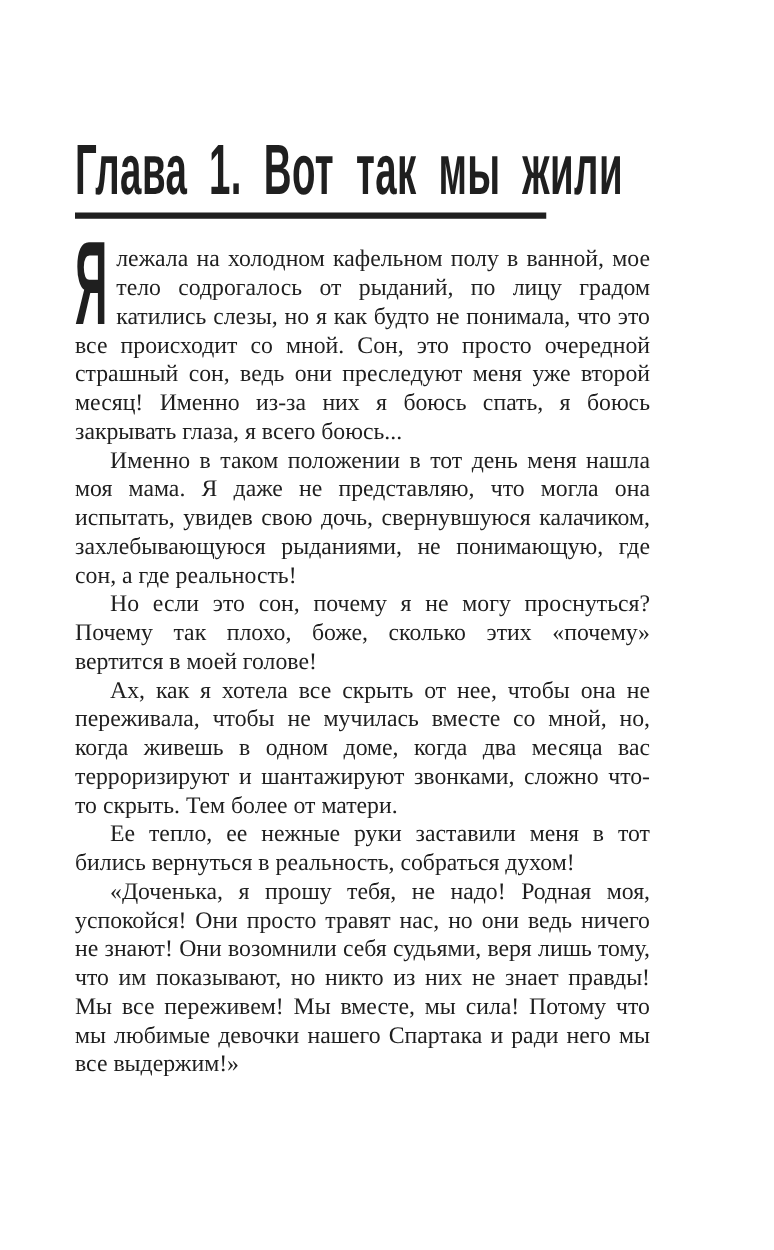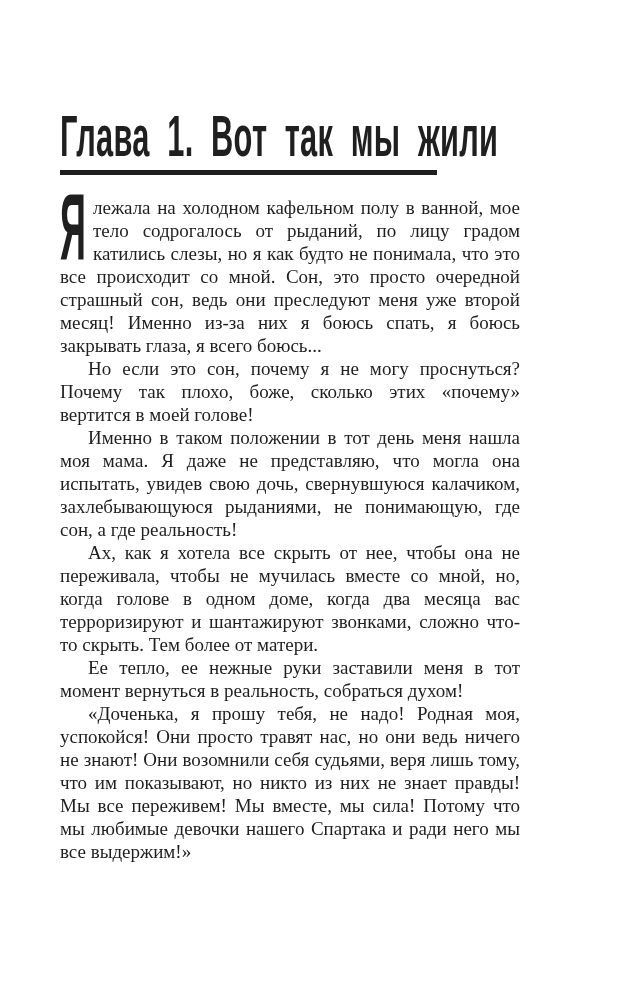--- a/index.html
+++ b/index.html
@@ -99,20 +99,20 @@
     </h1>
     <div class="title-underline"></div>
   </div>
 
   <div class="text-block">
     <p class="opening">
       <span class="dropcap">
         <span class="glyph">Я</span>
       </span><span>лежала на холодном кафельном полу в ванной, мое тело содрогалось от рыданий, по лицу градом катились слезы, но я как будто не понимала, что это все происходит со мной. Сон, это просто очередной страшный сон, ведь они преследуют меня уже второй месяц! Именно из-за них я боюсь спать, я боюсь закрывать глаза, я всего боюсь...</span>
     </p>
+    <p>Именно в таком положении в тот день меня нашла моя мама. Я даже не представляю, что могла она испытать, увидев свою дочь, свернувшуюся калачиком, захлебывающуюся рыданиями, не понимающую, где сон, а где реальность!</p>
     <p>Но если это сон, почему я не могу проснуться? Почему так плохо, боже, сколько этих «почему» вертится в моей голове!</p>
-    <p>Именно в таком положении в тот день меня нашла моя мама. Я даже не представляю, что могла она испытать, увидев свою дочь, свернувшуюся калачиком, захлебывающуюся рыданиями, не понимающую, где сон, а где реальность!</p>
-    <p>Ах, как я хотела все скрыть от нее, чтобы она не переживала, чтобы не мучилась вместе со мной, но, когда голове в одном доме, когда два месяца вас терроризируют и шантажируют звонками, сложно что-то скрыть. Тем более от матери.</p>
-    <p>Ее тепло, ее нежные руки заставили меня в тот момент вернуться в реальность, собраться духом!</p>
+    <p>Ах, как я хотела все скрыть от нее, чтобы она не переживала, чтобы не мучилась вместе со мной, но, когда живешь в одном доме, когда два месяца вас терроризируют и шантажируют звонками, сложно что-то скрыть. Тем более от матери.</p>
+    <p>Ее тепло, ее нежные руки заставили меня в тот бились вернуться в реальность, собраться духом!</p>
     <p>«Доченька, я прошу тебя, не надо! Родная моя, успокойся! Они просто травят нас, но они ведь ничего не знают! Они возомнили себя судьями, веря лишь тому, что им показывают, но никто из них не знает правды! Мы все переживем! Мы вместе, мы сила! Потому что мы любимые девочки нашего Спартака и ради него мы все выдержим!»</p>
   </div>
 
 </div>
 
 </body></html>

